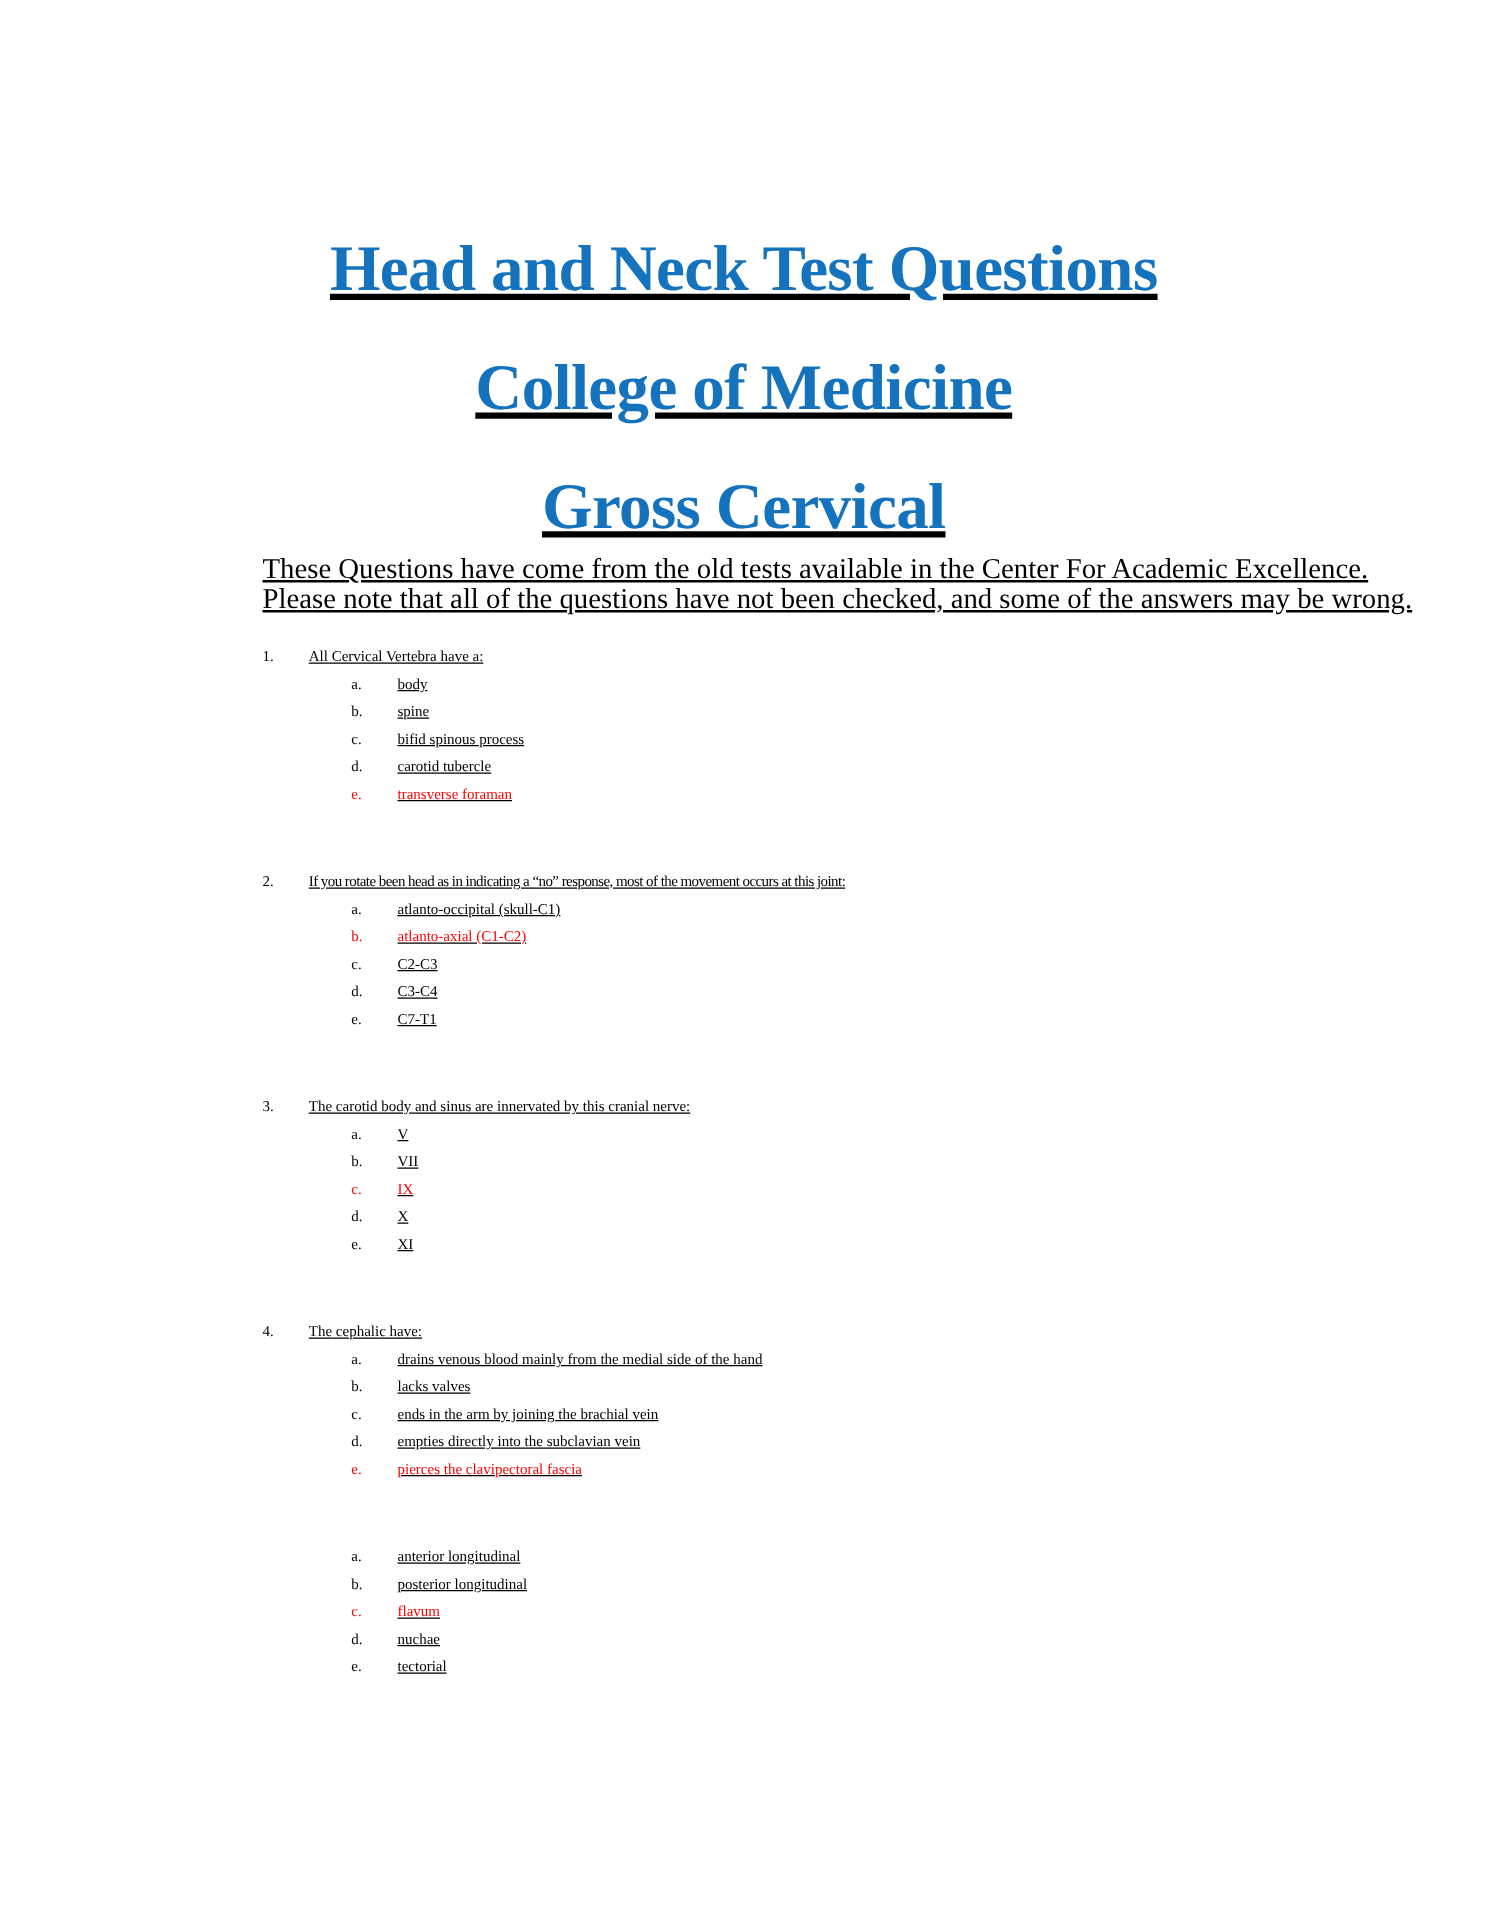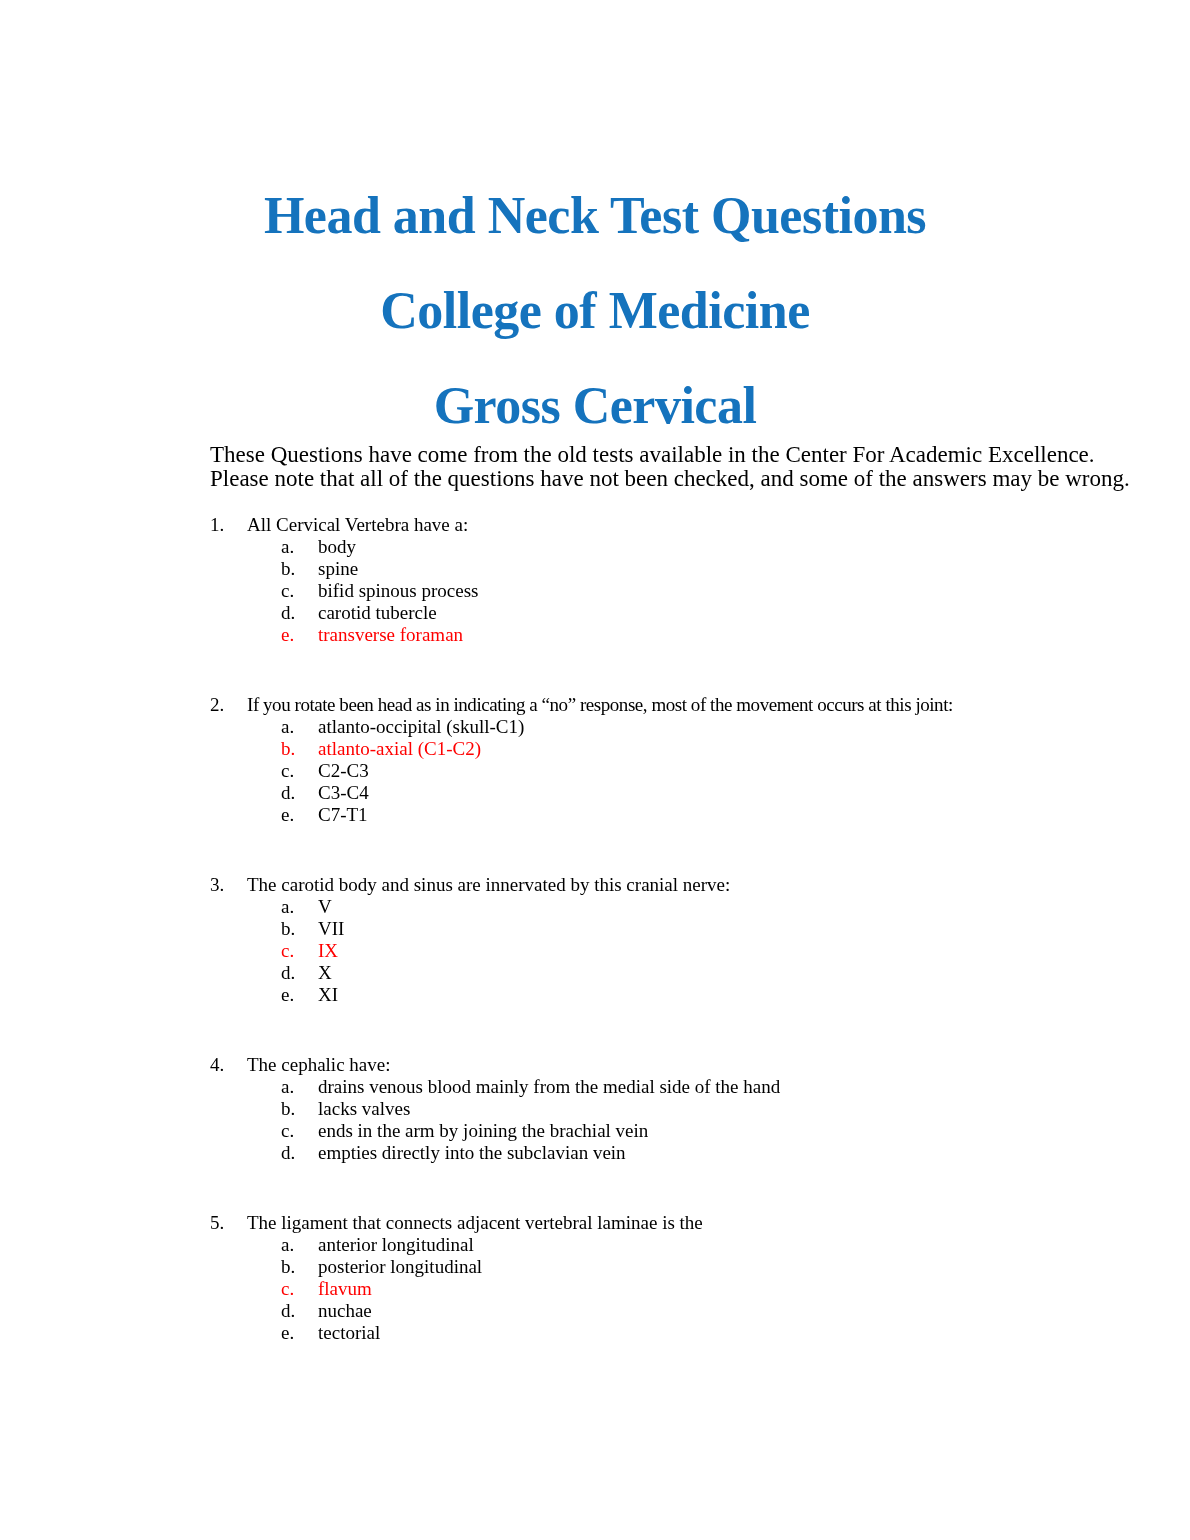--- a/index.html
+++ b/index.html
@@ -6,20 +6,21 @@
   html, body { margin: 0; padding: 0; background: #ffffff; }
 
   .page {
     width: 1190px;
     height: 1340px;
     position: relative;
     background: var(--page-bg, #ffffff);
     color: var(--body-text, #000000);
     font-family: "Liberation Serif", serif;
     overflow: hidden;
+    text-decoration: underline;
   }
 
   
   .titles { padding-top: 190px; text-align: center; }
   .titles .title {
     font-size: 52px;
     line-height: 52px;
     font-weight: 700;
     color: var(--title-blue, #1573bd);
     margin: 0 0 43px 0;
@@ -28,21 +29,21 @@
   }
   .titles .title:last-child { margin-bottom: 0; }
 
   
   .content { margin-left: 210px; }
 
   .intro { margin: 11px 0 0 0; font-size: 23px; line-height: 23.5px; }
   .intro-line { display: block; white-space: nowrap; }
 
   .questions { margin-top: 24px; }
-  .question { margin-bottom: 48px; font-size: 19px; line-height: 22px; }
+  .question { margin-bottom: 48px; font-size: 12px; line-height: 22px; }
   .question:last-child { margin-bottom: 0; }
 
   .q-line { white-space: nowrap; }
   .q-num { display: inline-block; width: 37px; }
   .q-text.condensed { letter-spacing: -0.45px; }
 
   .opt { padding-left: 71px; white-space: nowrap; }
   .opt-letter { display: inline-block; width: 37px; }
 
   .red { color: var(--answer-red, #fe0000); }
@@ -96,23 +97,23 @@
           <div class="opt"><span class="opt-letter red">c.</span><span class="opt-text red">IX</span></div>
           <div class="opt"><span class="opt-letter">d.</span><span class="opt-text">X</span></div>
           <div class="opt"><span class="opt-letter">e.</span><span class="opt-text">XI</span></div>
         </div>
         <div class="question">
           <div class="q-line"><span class="q-num">4.</span><span class="q-text">The cephalic have:</span></div>
           <div class="opt"><span class="opt-letter">a.</span><span class="opt-text">drains venous blood mainly from the medial side of the hand</span></div>
           <div class="opt"><span class="opt-letter">b.</span><span class="opt-text">lacks valves</span></div>
           <div class="opt"><span class="opt-letter">c.</span><span class="opt-text">ends in the arm by joining the brachial vein</span></div>
           <div class="opt"><span class="opt-letter">d.</span><span class="opt-text">empties directly into the subclavian vein</span></div>
+          <div class="opt"><span class="opt-letter red">e.</span><span class="opt-text red">pierces the clavipectoral fascia</span></div>
         </div>
         <div class="question">
-          <div class="q-line"><span class="q-num">5.</span><span class="q-text">The ligament that connects adjacent vertebral laminae is the</span></div>
           <div class="opt"><span class="opt-letter">a.</span><span class="opt-text">anterior longitudinal</span></div>
           <div class="opt"><span class="opt-letter">b.</span><span class="opt-text">posterior longitudinal</span></div>
           <div class="opt"><span class="opt-letter red">c.</span><span class="opt-text red">flavum</span></div>
           <div class="opt"><span class="opt-letter">d.</span><span class="opt-text">nuchae</span></div>
           <div class="opt"><span class="opt-letter">e.</span><span class="opt-text">tectorial</span></div>
         </div>
       </div>
   </div>
 
   <div class="page-number">1</div>

